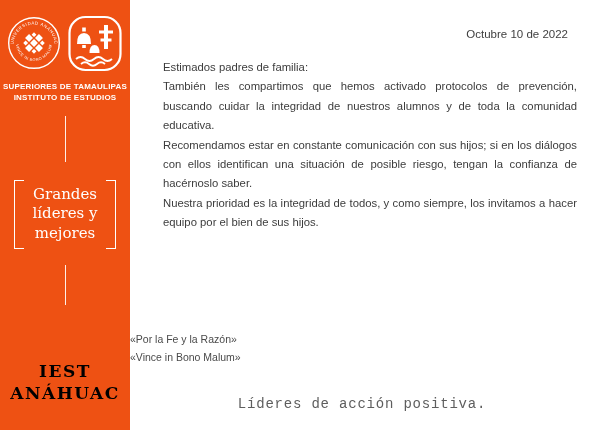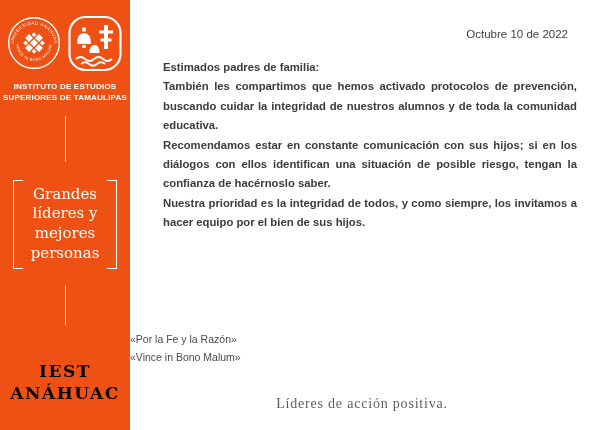--- a/index.html
+++ b/index.html
@@ -34,30 +34,30 @@
     letter-spacing:1.5px; line-height:1.3;
   }
   
   .content { position:absolute; left:130px; top:0; width:464px; height:430px; }
   .date {
     position:absolute; top:28px; right:26px;
     font-size:11.5px; color:#3f3f3f;
   }
   .body-text {
     position:absolute; top:58px; left:33px; width:414px;
-    font-size:11.3px; line-height:19.4px; color:#3c3c3c; text-align:justify;font-weight:bold;
+    font-size:11.3px; line-height:19.4px; color:#3c3c3c; text-align:justify;
   }
   .body-text p { margin:0; }
   .quote {
     position:absolute; top:330px; left:0; width:100%; 
     font-size:10.5px; line-height:18px; color:#4a4a4a;
   }
   .slogan {
     position:absolute; top:396px; left:0; width:100%; text-align:center;
-    font-family:Liberation Serif, serif; font-size:14px; color:#5e5e5e;
+    font-family:Liberation Mono, monospace; font-size:14px; color:#5e5e5e;
     letter-spacing:0.8px;
   }
 </style>
 </head>
 <body>
 
 <div class="page">
 
   <aside class="sidebar">
 
@@ -100,33 +100,32 @@
         <rect x="34.5" y="25.5" width="11" height="3" fill="#ffffff"></rect>
 
         <path d="M 23.5,40 q 0,-8 5,-8 q 5,0 5,8 z" fill="#ffffff"></path>
 
         <path d="M 10,46 q 4.5,-4 9,0 t 9,0 t 9,0 t 9,0" fill="none" stroke="#ffffff" stroke-width="1.8"></path>
         <path d="M 15,51 q 4,-3.5 8,0 t 8,0 t 8,0" fill="none" stroke="#ffffff" stroke-width="1.8"></path>
       </svg>
     </div>
 
     <div class="institute">
+      <div>SUPERIORES DE TAMAULIPAS</div>
       <div>INSTITUTO DE ESTUDIOS</div>
-      <div>SUPERIORES DE TAMAULIPAS</div>
     </div>
 
     <div class="vline vline-top"></div>
 
     <div class="motto-wrap">
       <div class="bracket bracket-l"></div>
       <div class="motto">
         <div>Grandes</div>
         <div>líderes y</div>
         <div>mejores</div>
-        <div>personas</div>
       </div>
       <div class="bracket bracket-r"></div>
     </div>
 
     <div class="vline vline-mid"></div>
 
     <div class="brand">
       <div>IEST</div>
       <div>ANÁHUAC</div>
     </div>

